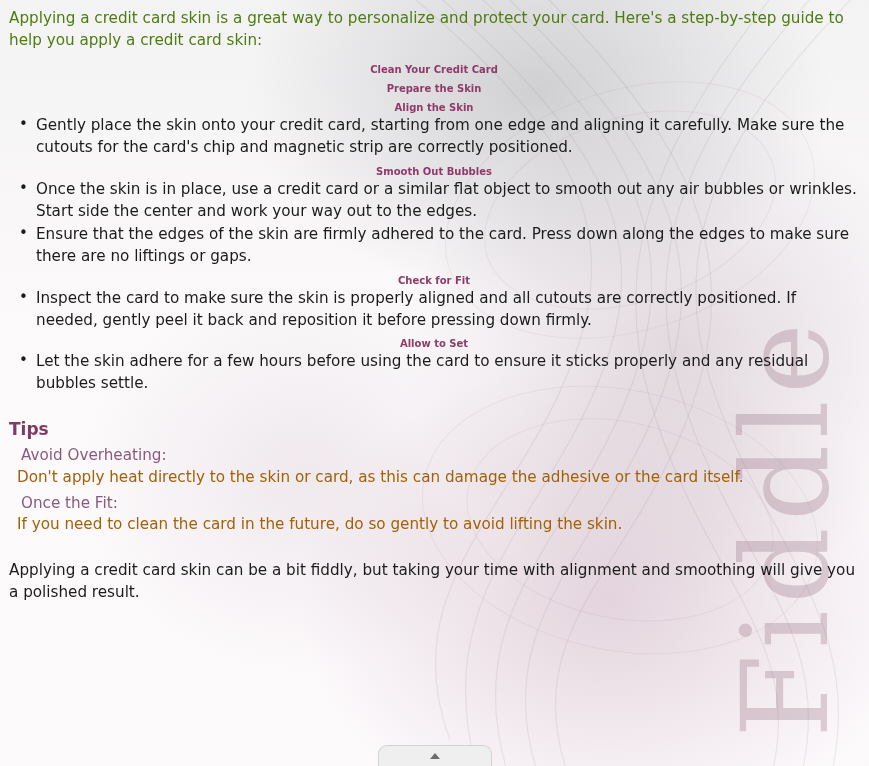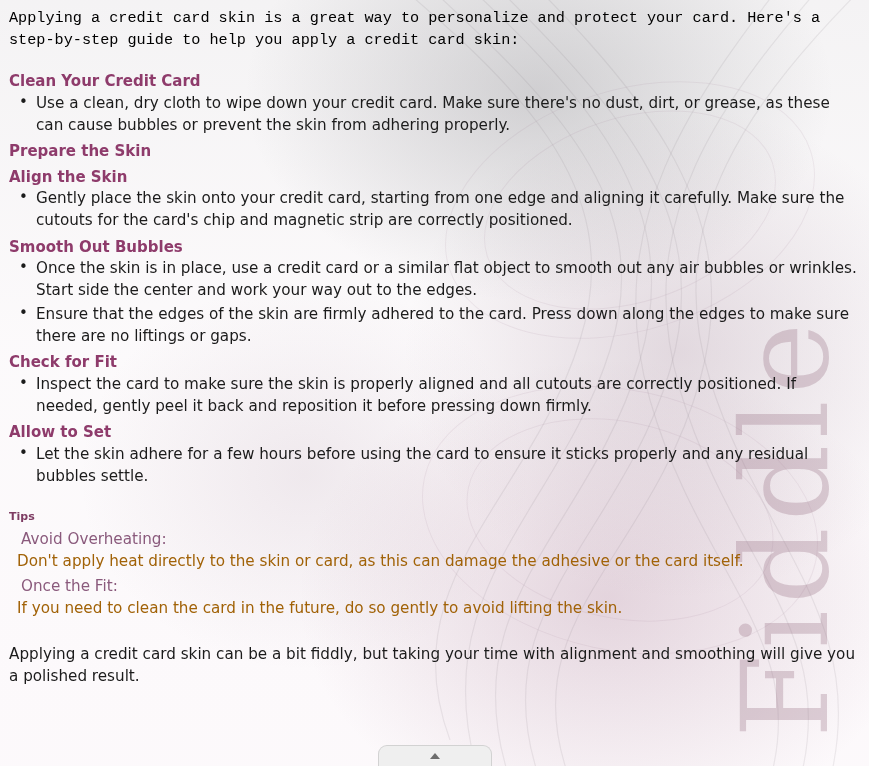--- a/index.html
+++ b/index.html
@@ -58,31 +58,31 @@
   .doc {
     position: relative;
     z-index: 1;
     padding: 6px 10px 0 9px;
     box-sizing: border-box;
     color: #1b1b1b;
     font-size: 15.2px;
     line-height: 1.43;
   }
   p.intro {
-    margin: 2px 0 21px 0;
-    color: #000000;
-    font-family: Liberation Mono, monospace;
+    margin: 2px 0 12px 0;
+    color: #4d7c0f;
   }
   .section { margin: 0 0 2px 0; }
   h3.heading {
-    font-size: 15px;
+    font-size: 10px;
     font-weight: bold;
     color: #8e3b6b;
     margin: 6px 0 1px 0;
     line-height: 1.3;
+    text-align: center;
   }
   ul.bullets {
     margin: 0 0 2px 0;
     padding-left: 24px;
     list-style: none;
   }
   ul.bullets li {
     position: relative;
     margin: 0 0 1px 0;
     padding-left: 3px;
@@ -91,21 +91,21 @@
   ul.bullets li:before {
     content: "\2022";
     position: absolute;
     left: -14px;
     top: -1px;
     font-size: 15px;
     color: #1b1b1b;
   }
 
   .tips-title {
-    font-size: 11px;
+    font-size: 17px;
     font-weight: bold;
     color: #7e3c63;
     margin: 22px 0 3px 0;
   }
   .tip-label {
     color: #8a5a7c;
     margin: 4px 0 0 12px;
   }
   .tip-text {
     color: #a16207;
@@ -165,23 +165,20 @@
   </svg>
   <div class="word">Fiddle</div>
 </div>
 
 <div class="doc">
 
   <p class="intro">Applying a credit card skin is a great way to personalize and protect your card. Here's a step-by-step guide to help you apply a credit card skin:</p>
 
   <div class="section">
     <h3 class="heading">Clean Your Credit Card</h3>
-    <ul class="bullets">
-      <li>Use a clean, dry cloth to wipe down your credit card. Make sure there's no dust, dirt, or grease, as these can cause bubbles or prevent the skin from adhering properly.</li>
-    </ul>
   </div>
 
   <div class="section">
     <h3 class="heading">Prepare the Skin</h3>
   </div>
 
   <div class="section">
     <h3 class="heading">Align the Skin</h3>
     <ul class="bullets">
       <li>Gently place the skin onto your credit card, starting from one edge and aligning it carefully. Make sure the cutouts for the card's chip and magnetic strip are correctly positioned.</li>

